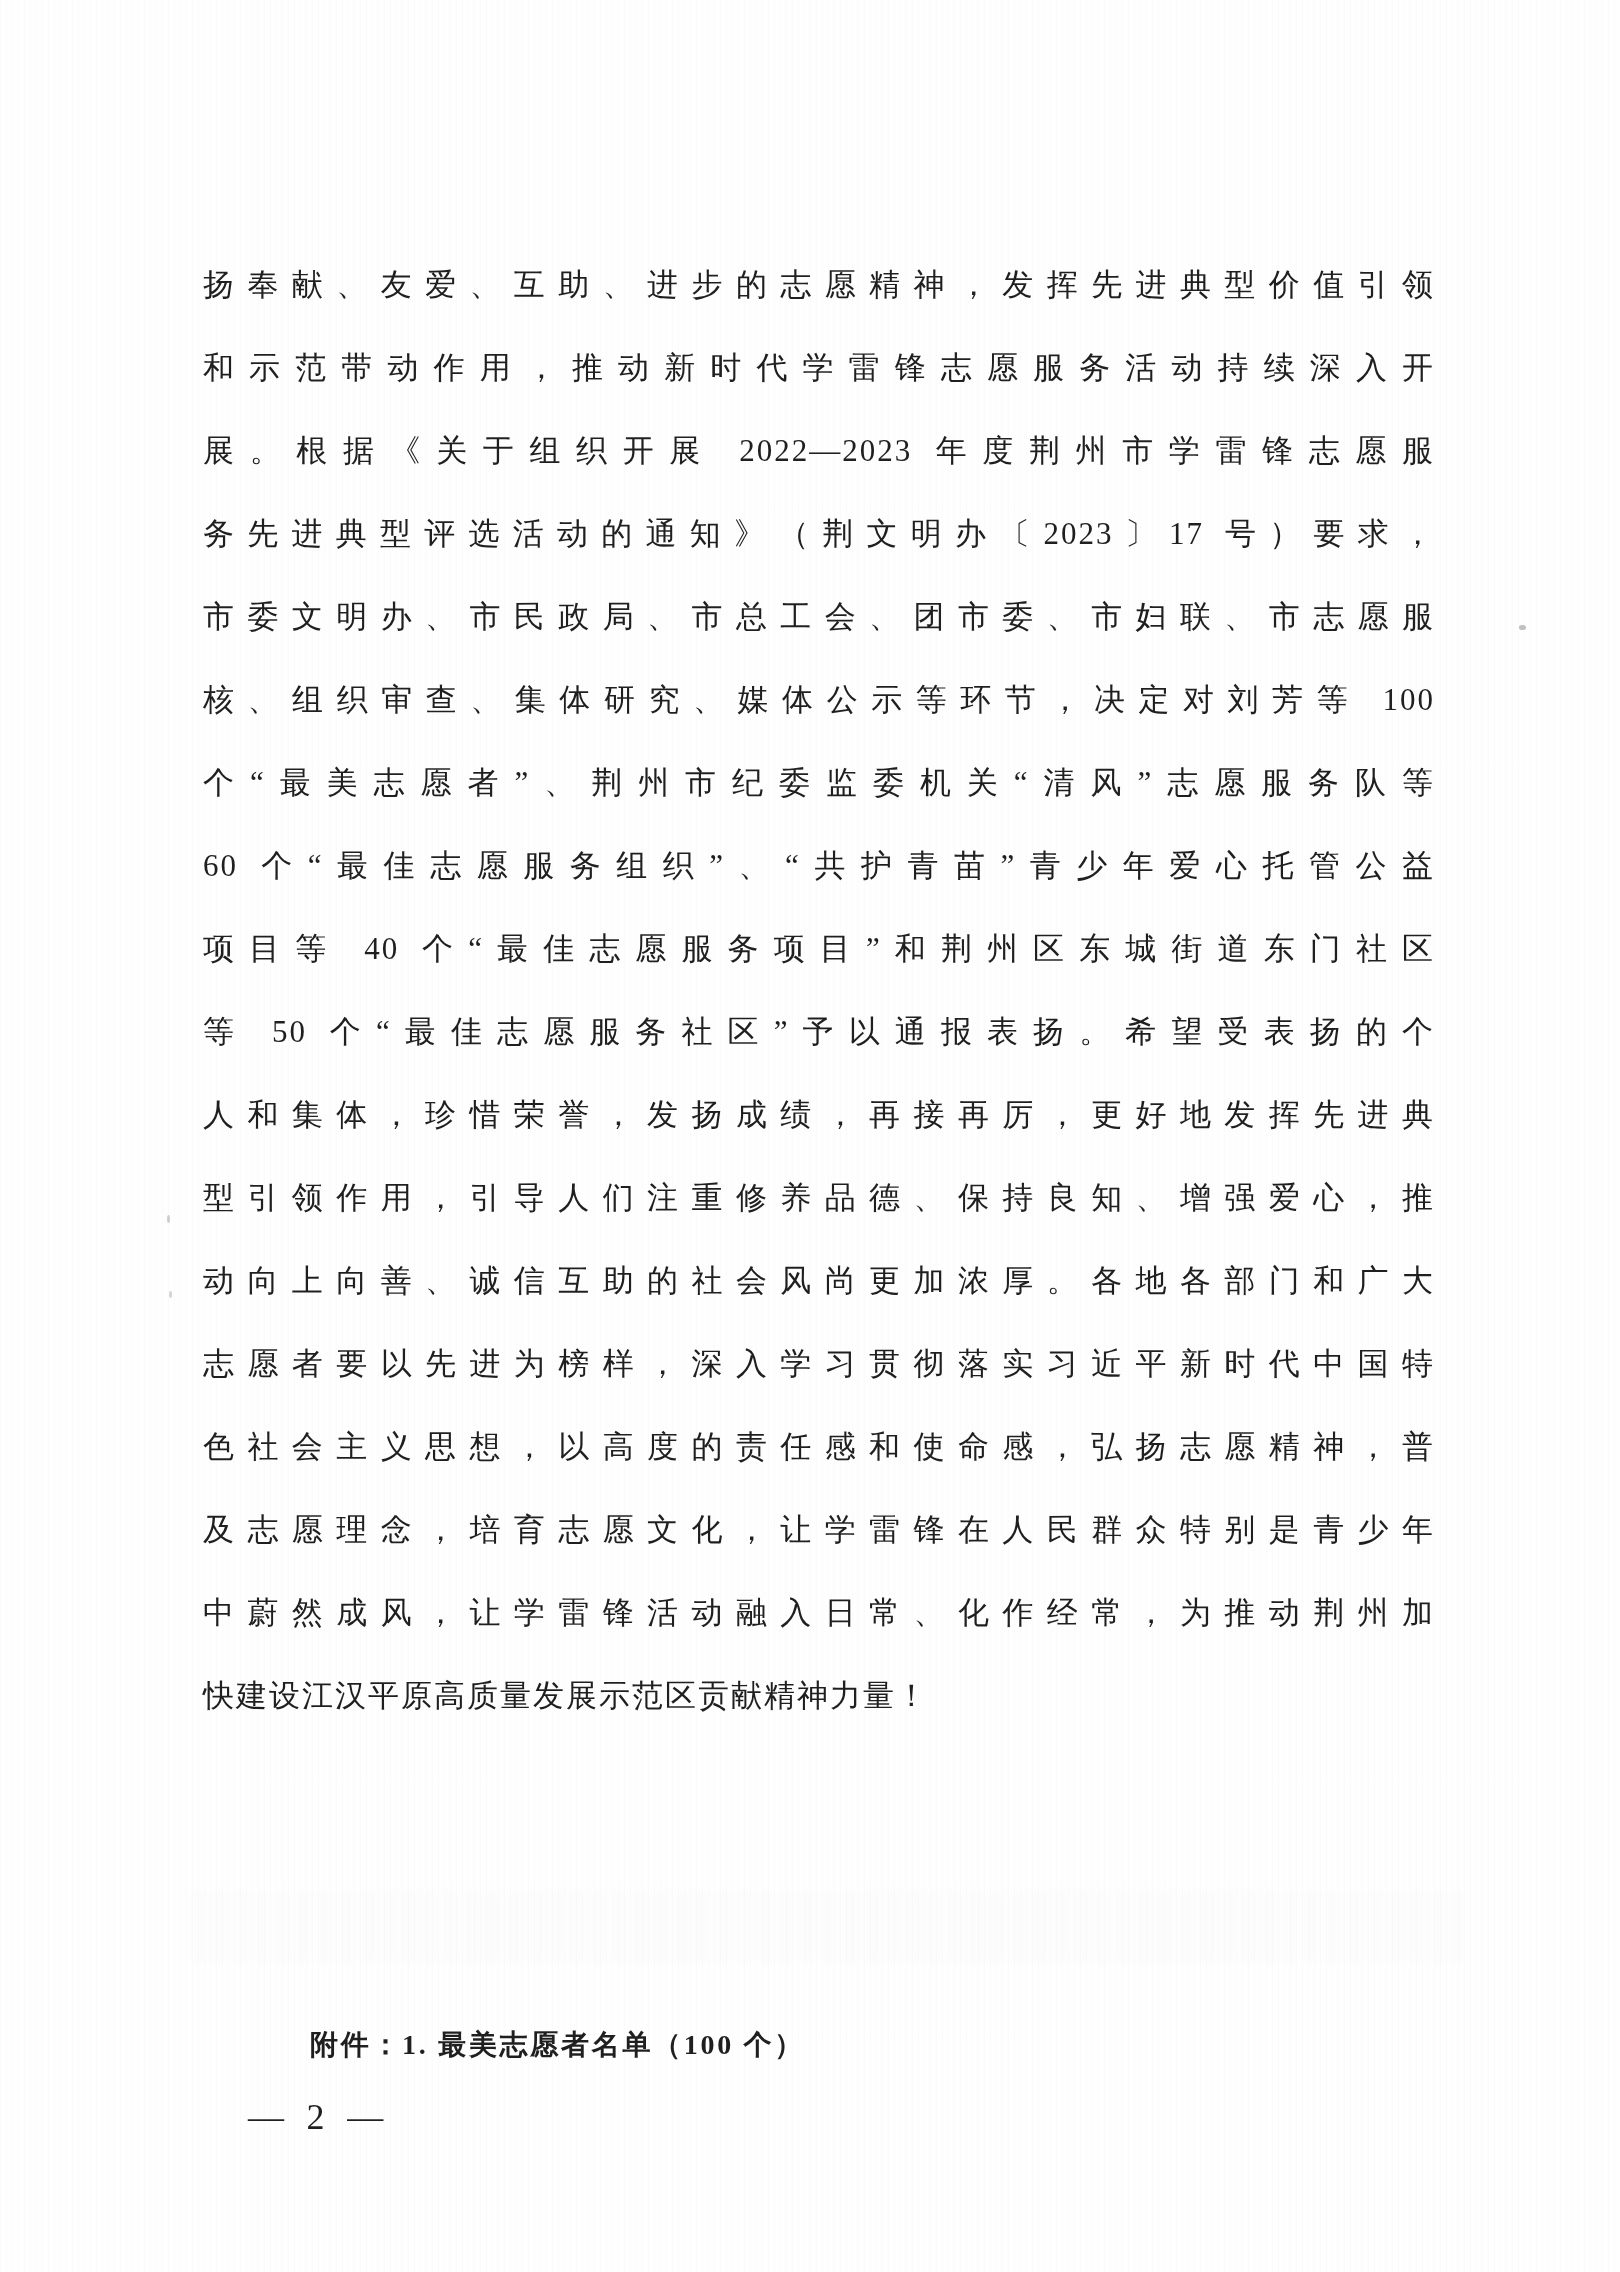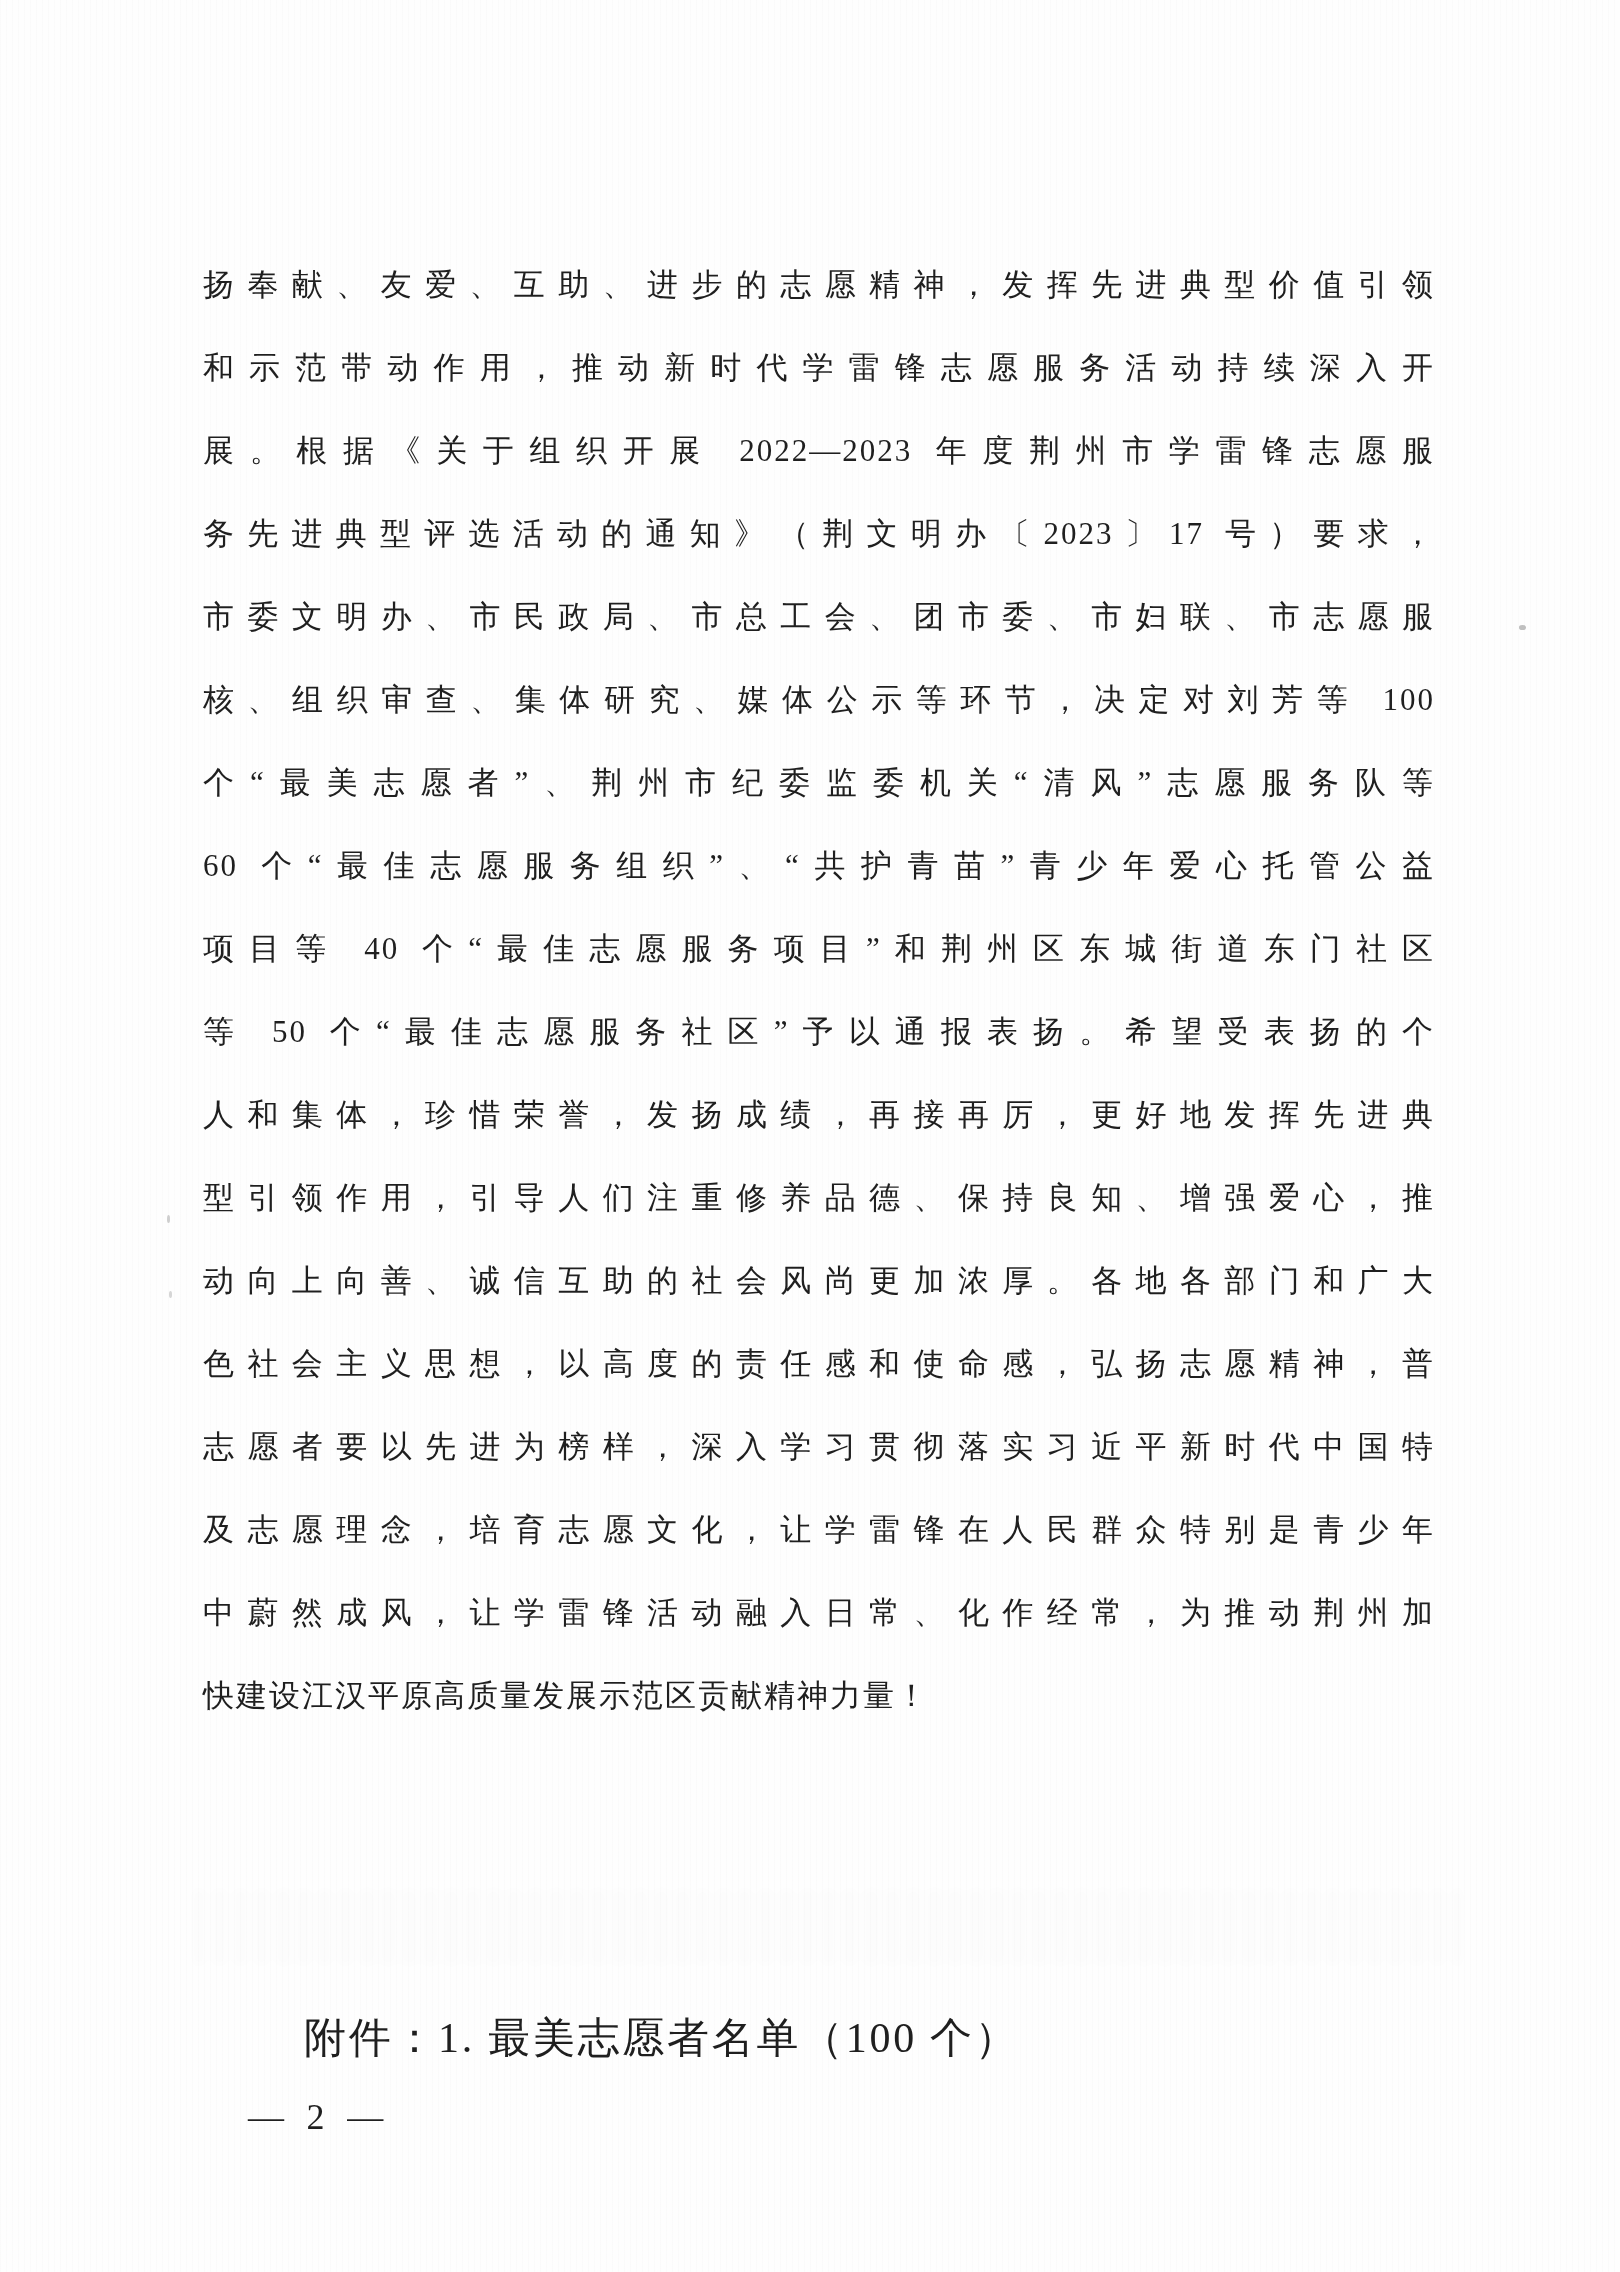--- a/index.html
+++ b/index.html
@@ -45,26 +45,27 @@
     text-align-last: justify;
     text-justify: inter-character;
   }
   .line.last {
     text-align-last: left;
   }
   .attachment {
     position: absolute;
     left: 294px;
     top: 1987px;
-    margin: 10px;
+    margin: 16px;
     height: 83px;
     line-height: 83px;
-    font-size: 42px;
+    font-size: 28px;
     letter-spacing: 2.7px;
     white-space: nowrap;
+    font-weight: bold;
   }
   .page-number {
     position: absolute;
     left: 248px;
     top: 2076px;
     margin: 0;
     height: 83px;
     line-height: 83px;
     font-size: 36px;
     letter-spacing: 6.8px;
@@ -112,22 +113,22 @@
     <p class="line">务先进典型评选活动的通知》（荆文明办〔2023〕17 号）要求，</p>
     <p class="line">市委文明办、市民政局、市总工会、团市委、市妇联、市志愿服</p>
     <p class="line">核、组织审查、集体研究、媒体公示等环节，决定对刘芳等 100</p>
     <p class="line">个“最美志愿者”、荆州市纪委监委机关“清风”志愿服务队等</p>
     <p class="line">60 个“最佳志愿服务组织”、“共护青苗”青少年爱心托管公益</p>
     <p class="line">项目等 40 个“最佳志愿服务项目”和荆州区东城街道东门社区</p>
     <p class="line">等 50 个“最佳志愿服务社区”予以通报表扬。希望受表扬的个</p>
     <p class="line">人和集体，珍惜荣誉，发扬成绩，再接再厉，更好地发挥先进典</p>
     <p class="line">型引领作用，引导人们注重修养品德、保持良知、增强爱心，推</p>
     <p class="line">动向上向善、诚信互助的社会风尚更加浓厚。各地各部门和广大</p>
+    <p class="line">志愿者要以先进为榜样，深入学习贯彻落实习近平新时代中国特</p>
     <p class="line">色社会主义思想，以高度的责任感和使命感，弘扬志愿精神，普</p>
-    <p class="line">志愿者要以先进为榜样，深入学习贯彻落实习近平新时代中国特</p>
     <p class="line">及志愿理念，培育志愿文化，让学雷锋在人民群众特别是青少年</p>
     <p class="line">中蔚然成风，让学雷锋活动融入日常、化作经常，为推动荆州加</p>
     <p class="line last">快建设江汉平原高质量发展示范区贡献精神力量！</p>
   </main>
 
   <div class="bleed-band"></div>
 
   <p class="attachment">附件：1. 最美志愿者名单（100 个）</p>
 
   <p class="page-number">— 2 —</p>

